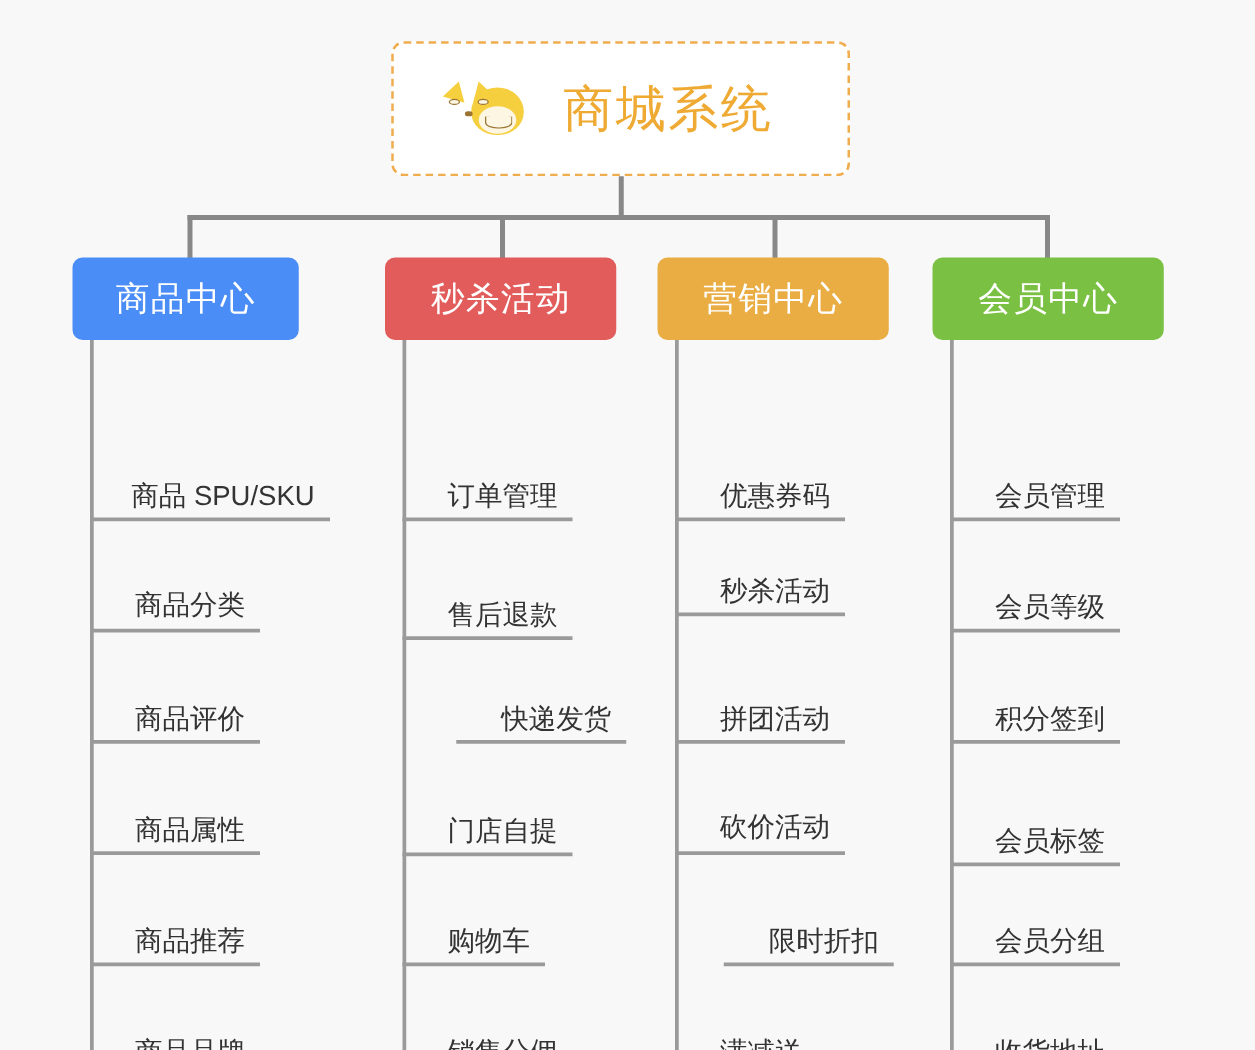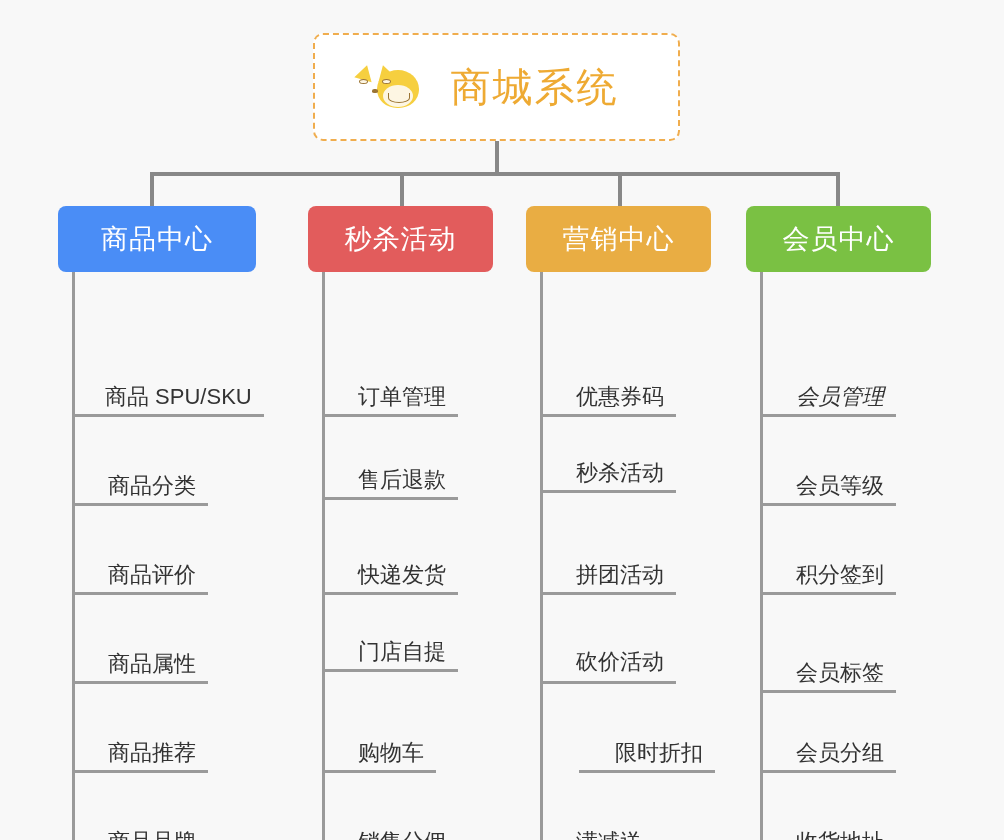--- a/index.html
+++ b/index.html
@@ -208,43 +208,43 @@
 
   <div id="drops">
       <div class="conn conn-drop" style="left: 150px;"></div>
       <div class="conn conn-drop" style="left: 400px;"></div>
       <div class="conn conn-drop" style="left: 618px;"></div>
       <div class="conn conn-drop" style="left: 836px;"></div>
     </div>
 
   <div id="columns">
       <div class="column" style="left: 58px; width: 185px;">
-        <div class="cat-box" style="background: rgb(74, 141, 246); width: 198px;">
+        <div class="cat-box" style="background: rgb(74, 141, 246); width: 181px;">
           <span>商品中心</span>
         </div>
         <div class="items">
           <div class="spine" style="height: 591px;"></div>
           <div class="item" style="top: 114px; padding-left: 33px;"><span>商品 SPU/SKU</span></div>
-          <div class="item" style="top: 203px;"><span>商品分类</span></div>
+          <div class="item" style="top: 203px; font-family: Liberation Mono, monospace;"><span>商品分类</span></div>
           <div class="item" style="top: 292px;"><span>商品评价</span></div>
           <div class="item" style="top: 381px;"><span>商品属性</span></div>
           <div class="item" style="top: 470px;"><span>商品推荐</span></div>
           <div class="item" style="top: 559px;"><span>商品品牌</span></div>
         </div>
       </div>
       <div class="column" style="left: 308px; width: 185px;">
         <div class="cat-box" style="background: rgb(226, 92, 92); width: 185px;">
           <span>秒杀活动</span>
         </div>
         <div class="items">
           <div class="spine" style="height: 591px;"></div>
           <div class="item" style="top: 114px;"><span>订单管理</span></div>
-          <div class="item" style="top: 197px;"><span>售后退款</span></div>
-          <div class="item" style="top: 292px;"><span>快递发货</span></div>
-          <div class="item" style="top: 369px;"><span>门店自提</span></div>
+          <div class="item" style="top: 209px;"><span>售后退款</span></div>
+          <div class="item" style="top: 292px; margin-left: 43px;"><span>快递发货</span></div>
+          <div class="item" style="top: 382px;"><span>门店自提</span></div>
           <div class="item" style="top: 470px;"><span>购物车</span></div>
           <div class="item" style="top: 559px;"><span>销售分佣</span></div>
         </div>
       </div>
       <div class="column" style="left: 526px; width: 185px;">
         <div class="cat-box" style="background: rgb(233, 173, 67); width: 185px;">
           <span>营销中心</span>
         </div>
         <div class="items">
           <div class="spine" style="height: 591px;"></div>
@@ -255,21 +255,21 @@
           <div class="item" style="top: 470px; margin-left: 39px;"><span>限时折扣</span></div>
           <div class="item" style="top: 559px;"><span>满减送</span></div>
         </div>
       </div>
       <div class="column" style="left: 746px; width: 200px;">
         <div class="cat-box" style="background: rgb(122, 193, 67); width: 185px;">
           <span>会员中心</span>
         </div>
         <div class="items">
           <div class="spine" style="height: 591px;"></div>
-          <div class="item" style="top: 114px; font-style: italic;"><span>会员管理</span></div>
+          <div class="item" style="top: 114px;"><span>会员管理</span></div>
           <div class="item" style="top: 203px;"><span>会员等级</span></div>
           <div class="item" style="top: 292px;"><span>积分签到</span></div>
           <div class="item" style="top: 390px;"><span>会员标签</span></div>
           <div class="item" style="top: 470px;"><span>会员分组</span></div>
           <div class="item" style="top: 559px;"><span>收货地址</span></div>
         </div>
       </div>
     </div>
 
 </div>

